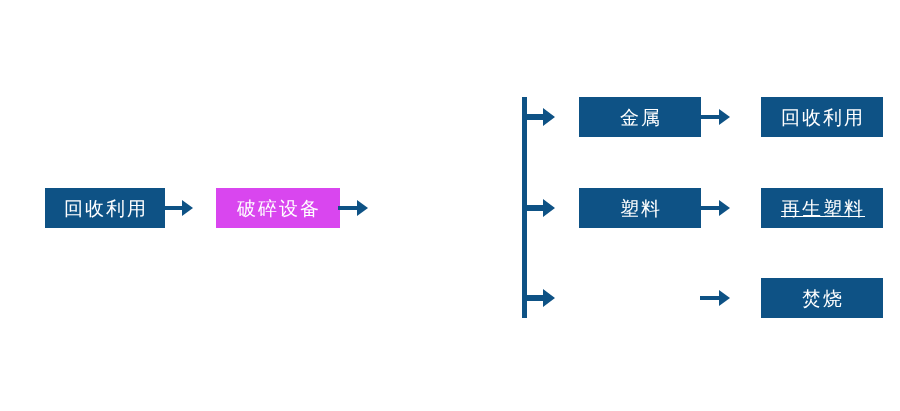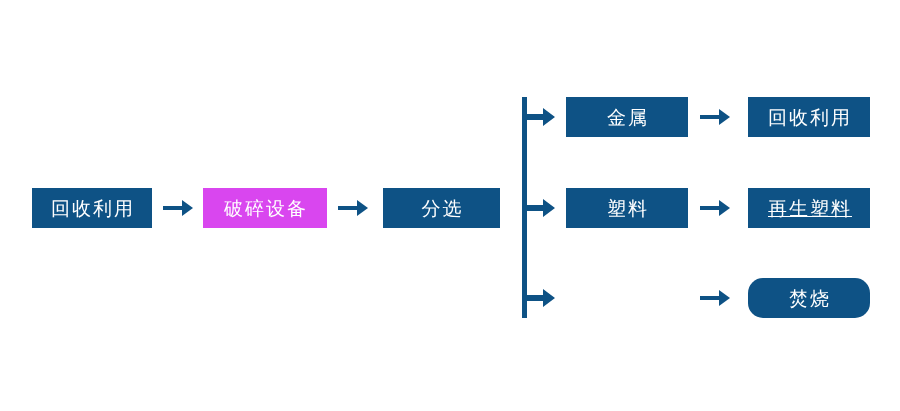--- a/index.html
+++ b/index.html
@@ -25,20 +25,21 @@
     justify-content: center;
     color: #ffffff;
     font-size: 19px;
     letter-spacing: 2px;
     text-indent: 2px;
     line-height: 1;
     font-family: "DejaVu Sans", "Liberation Sans", sans-serif;
     font-weight: 400;
     white-space: nowrap;
     user-select: none;
+    margin-left: 13px;
   }
   .node.blue  { background: #0E5285; }
   .node.red   { background: #d946ef; }
 
   
   .arrow {
     position: absolute;
     height: 26px;
     display: block;
   }
@@ -68,21 +69,20 @@
   </span>
 
   <div class="node red" style="left:203px; top:188px; width:124px; height:40px;">破碎设备</div>
 
   <span class="arrow" style="left:338px; top:195px; width:30px; height:26px;">
     <svg width="30" height="26" viewBox="0 0 30 26">
       <path d="M0 11 H19 V5 L30 13 L19 21 V15 H0 Z" fill="#0E5285"></path>
     </svg>
   </span>
 
-  <div class="node blue" style="left:383px; top:188px; width:117px; height:40px;">分选</div>
 
   <div class="trunk" style="left:522px; top:97px; width:5px; height:221px;"></div>
 
   <span class="branch-arrow" style="left:525px; top:104px; width:30px; height:26px;">
     <svg width="30" height="26" viewBox="0 0 30 26">
       <path d="M0 10 H18 V4 L30 13 L18 22 V16 H0 Z" fill="#0E5285"></path>
     </svg>
   </span>
 
   <span class="branch-arrow" style="left:525px; top:195px; width:30px; height:26px;">
@@ -117,15 +117,15 @@
 
   <div class="node blue" style="left:748px; top:188px; width:122px; height:40px;text-decoration:underline;">再生塑料</div>
 
 
   <span class="arrow" style="left:700px; top:285px; width:30px; height:26px;">
     <svg width="30" height="26" viewBox="0 0 30 26">
       <path d="M0 11 H19 V5 L30 13 L19 21 V15 H0 Z" fill="#0E5285"></path>
     </svg>
   </span>
 
-  <div class="node blue" style="left:748px; top:278px; width:122px; height:40px;border-radius:15px;">焚烧</div>
+  <div class="node blue" style="left:748px; top:278px; width:122px; height:40px;">焚烧</div>
 
 </div>
 
 </body></html>

